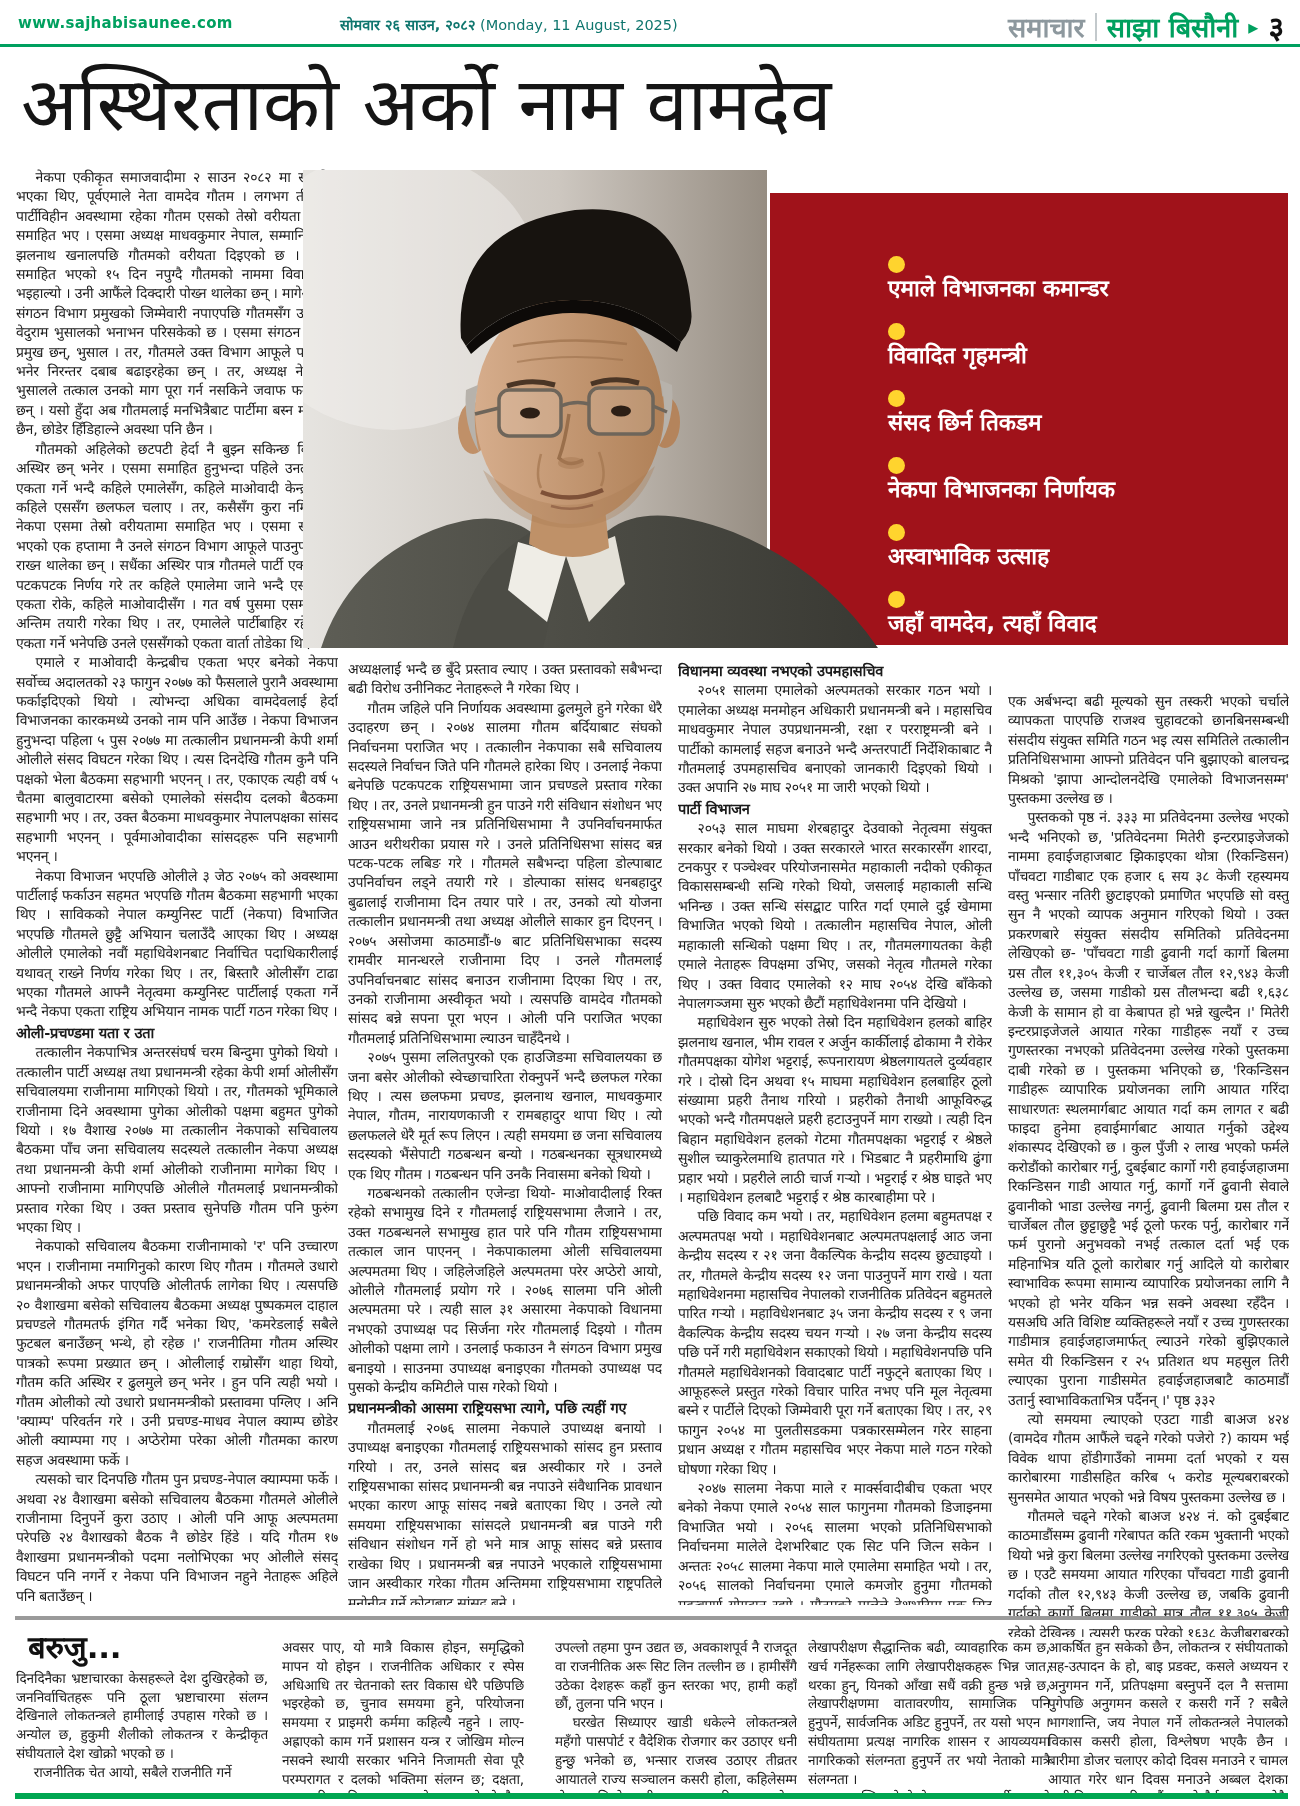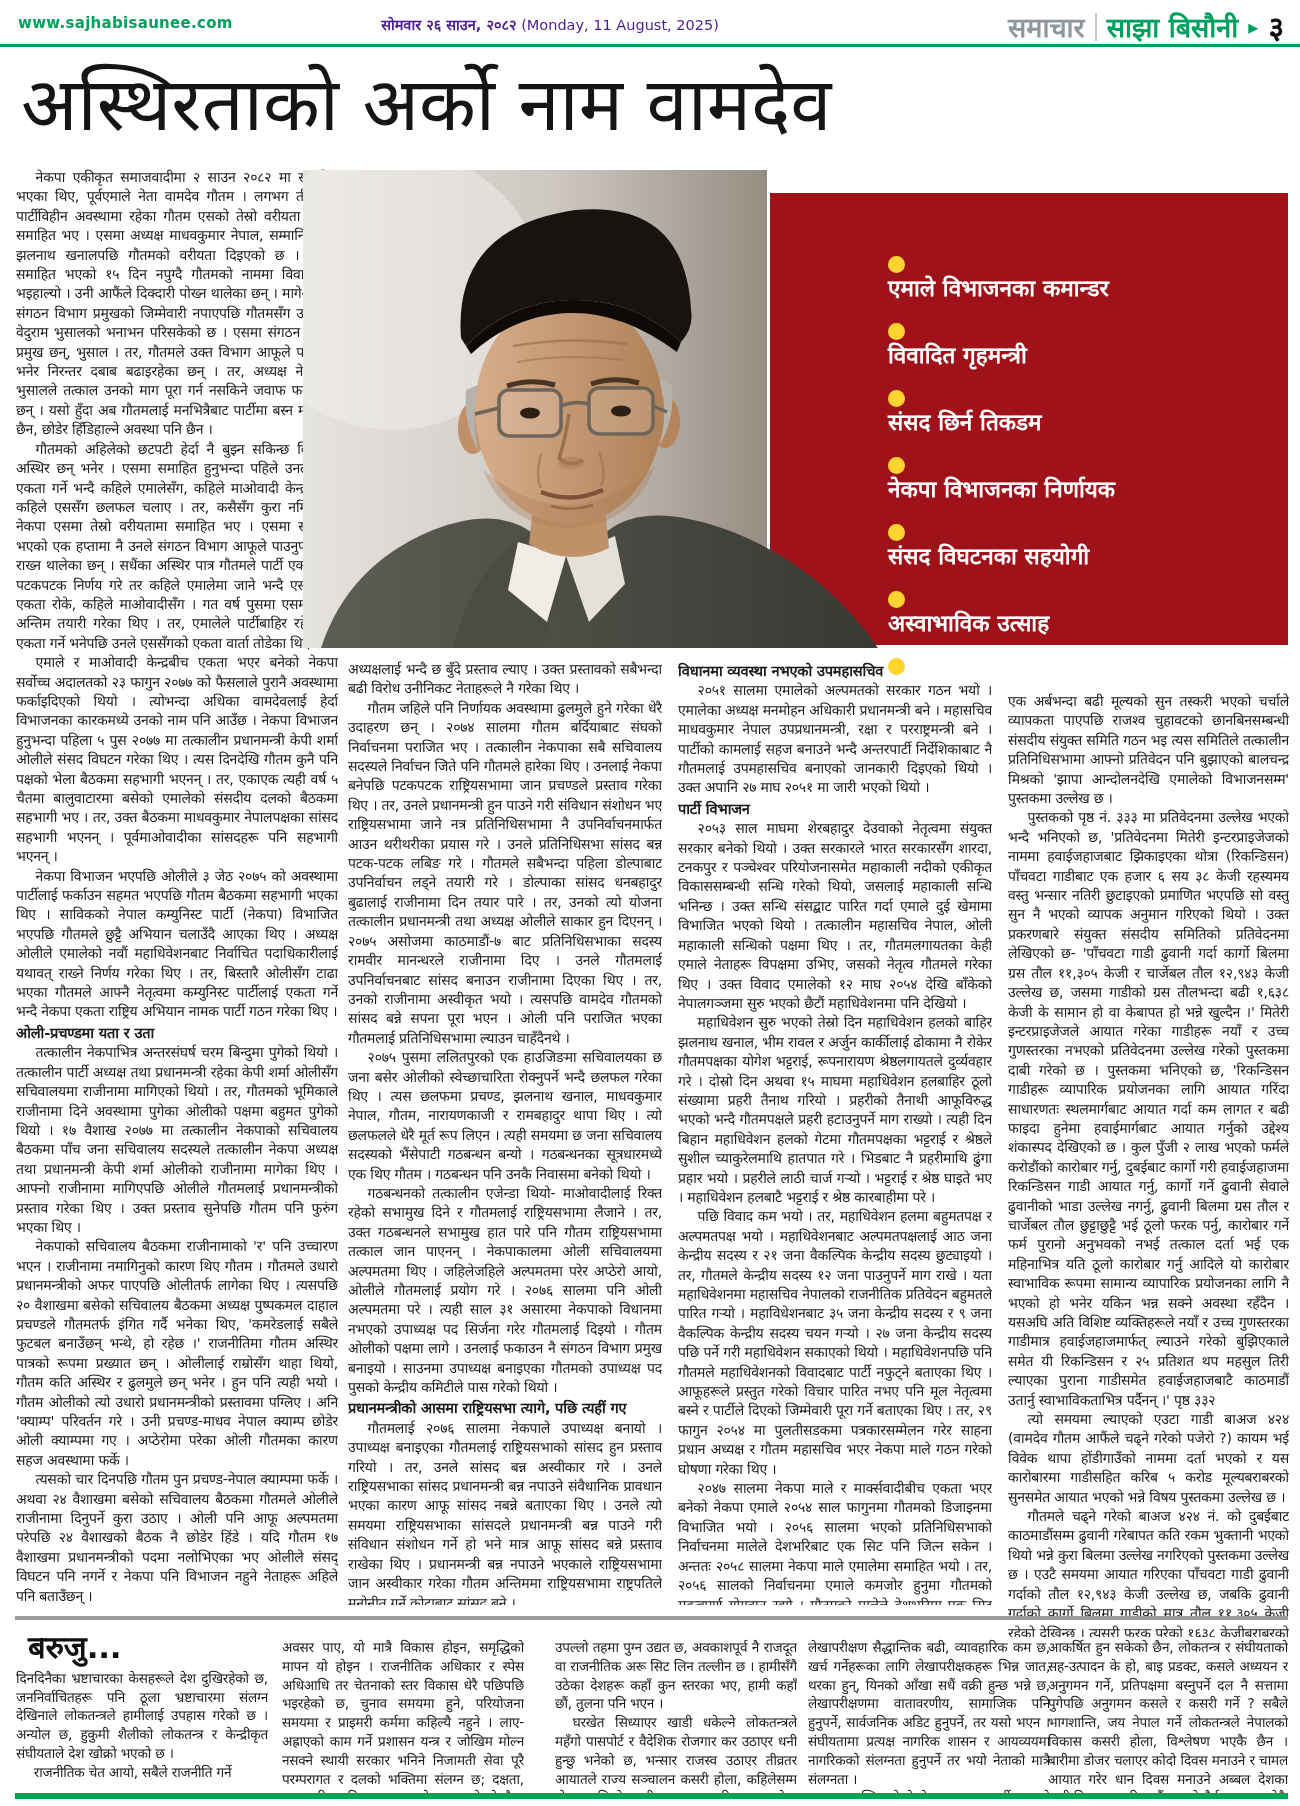--- a/index.html
+++ b/index.html
@@ -15,22 +15,22 @@
   .page{
     position:relative;width:1300px;height:1806px;margin:0 auto;
     background:#ffffff;color:#1c1c1c;overflow:hidden;
   }
   
   .site-url{
     position:absolute;left:18px;top:14px;font-size:15px;font-weight:bold;
     color:var(--accent-teal);letter-spacing:.3px;
   }
   .dateline{
-    position:absolute;left:340px;top:14px;width:420px;text-align:center;
-    font-size:14.5px;color:#4c1d95;white-space:nowrap;
+    position:absolute;left:340px;top:14px;width:420px;text-align:left;
+    font-size:14.5px;color:#0f766e;white-space:nowrap;
   }
   .dateline b{font-weight:bold;}
   .mast-right{
     position:absolute;right:16px;top:6px;display:flex;align-items:center;gap:10px;
   }
   .mast-section{font-size:27px;font-weight:bold;color:var(--section-gray);}
   .vline{width:2px;height:28px;background:#c3c9cc;}
   .mast-paper{font-size:27px;font-weight:bold;color:var(--accent-teal);}
   .mast-arrow{font-size:20px;color:var(--accent-teal);font-weight:bold;}
   .mast-pageno{font-size:30px;font-weight:bold;color:#111;}
@@ -136,24 +136,20 @@
           <span class="dot"></span>
           <span>विवादित गृहमन्त्री</span>
         </li>
       <li>
           <span class="dot"></span>
           <span>संसद छिर्न तिकडम</span>
         </li>
       <li>
           <span class="dot"></span>
           <span>नेकपा विभाजनका निर्णायक</span>
-        </li>
-      <li>
-          <span class="dot"></span>
-          <span>संसद विघटनका सहयोगी</span>
         </li>
       <li>
           <span class="dot"></span>
           <span>अस्वाभाविक उत्साह</span>
         </li>
       <li>
           <span class="dot"></span>
           <span>जहाँ वामदेव, त्यहाँ विवाद</span>
         </li>
     </ul>

